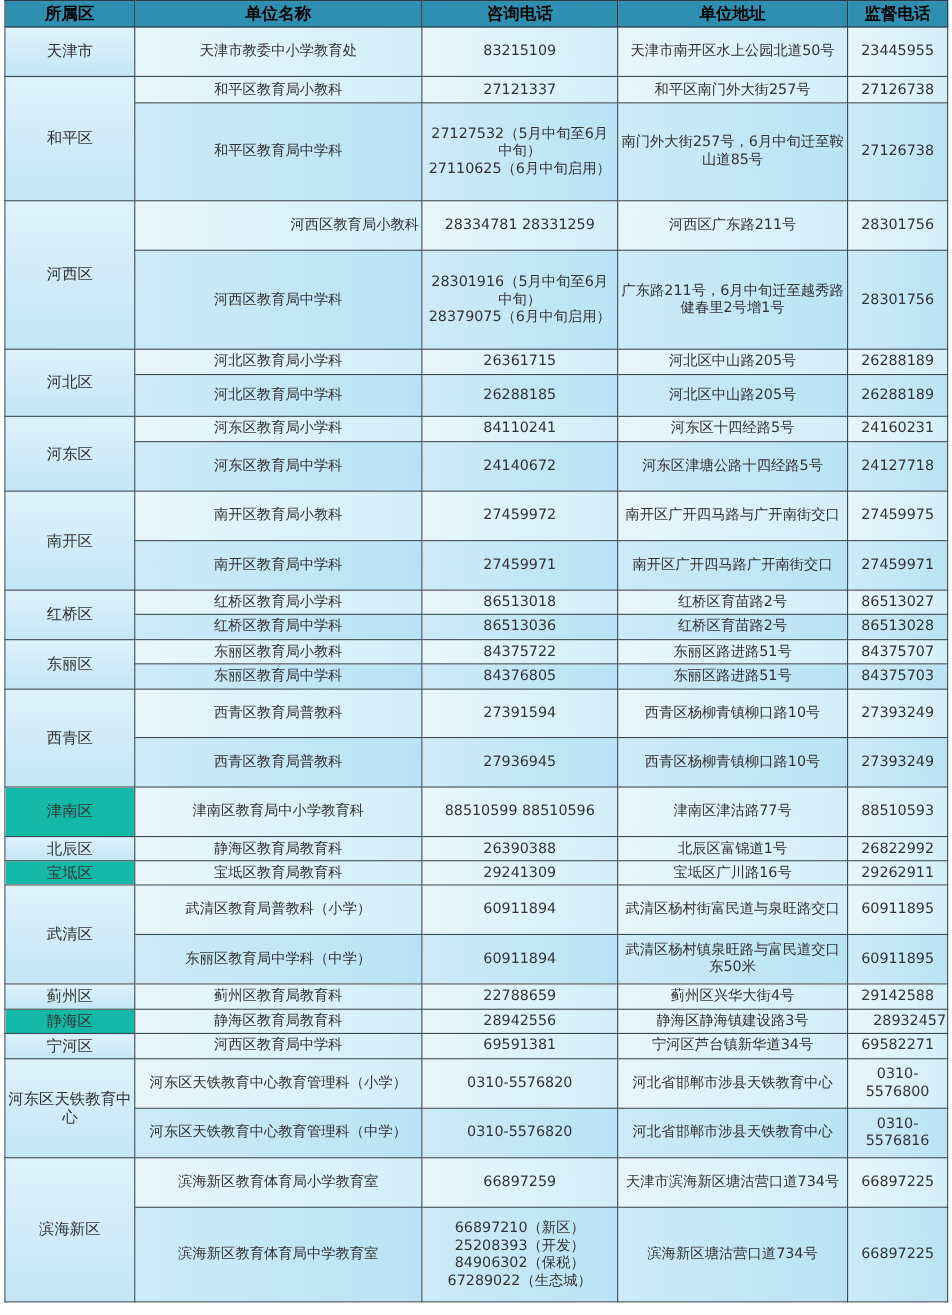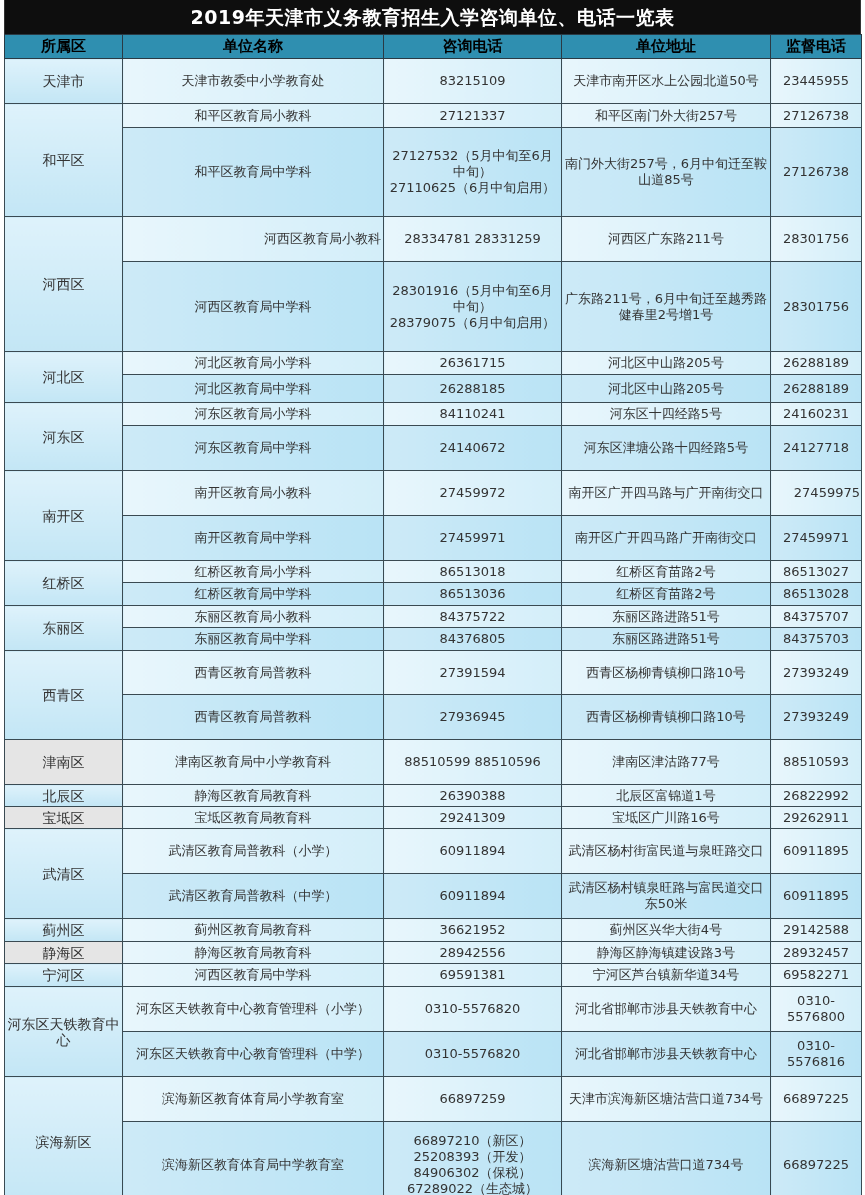--- a/index.html
+++ b/index.html
@@ -17,30 +17,29 @@
     background:#2f8fb0; color:#000000; font-weight:bold; font-size:15px;
     height:23px; border:1px solid #2a3a44; padding:0; text-align:center;
   }
   td {
     border:1px solid #3a4a52; color:#333333; font-size:13px; line-height:16px;
     text-align:center; padding:0 2px; vertical-align:middle; overflow:hidden;
     background:linear-gradient(90deg,#e8f6fc 0%,#d3eef9 100%);
   }
   tr.alt td.cell { background:linear-gradient(90deg,#cdeaf7 0%,#b9e3f5 100%); }
   td.district { background:linear-gradient(180deg,#def2fb 0%,#c3e6f5 100%); font-size:14px; }
-  td.district.dark { background:#e5e5e5; }
+  td.district.dark { background:#14b8a6; }
   td.unit { white-space:nowrap; }
   td.phone { white-space:normal; }
   td.supervise { font-size:13px; padding:0 1px; }
 </style>
 </head>
 <body>
 
 <div class="sheet">
-  <div class="title">2019年天津市义务教育招生入学咨询单位、电话一览表</div>
   <table>
     <colgroup>
         <col class="c1">
         <col class="c2">
         <col class="c3">
         <col class="c4">
         <col class="c5">
       </colgroup>
     <thead>
       <tr>
@@ -87,21 +86,21 @@
           <td class="cell address" style="white-space: pre-line;">广东路211号，6月中旬迁至越秀路健春里2号增1号</td>
           <td class="cell supervise" style="white-space: pre-line;">28301756</td>
         </tr>
         <tr style="height: 23px;">
           <td class="district" rowspan="2">河北区</td>
           <td class="cell unit" style="white-space: nowrap;">河北区教育局小学科</td>
           <td class="cell phone" style="white-space: pre-line;">26361715</td>
           <td class="cell address" style="white-space: pre-line;">河北区中山路205号</td>
           <td class="cell supervise" style="white-space: pre-line;">26288189</td>
         </tr>
-        <tr class="alt" style="height: 28px;">
+        <tr class="alt" style="height: 38px;">
           <td class="cell unit" style="white-space: nowrap;">河北区教育局中学科</td>
           <td class="cell phone" style="white-space: pre-line;">26288185</td>
           <td class="cell address" style="white-space: pre-line;">河北区中山路205号</td>
           <td class="cell supervise" style="white-space: pre-line;">26288189</td>
         </tr>
         <tr style="height: 23px;">
           <td class="district" rowspan="2">河东区</td>
           <td class="cell unit" style="white-space: nowrap; margin-left: 32px;">河东区教育局小学科</td>
           <td class="cell phone" style="white-space: pre-line;">84110241</td>
           <td class="cell address" style="white-space: pre-line;">河东区十四经路5号</td>
@@ -111,21 +110,21 @@
           <td class="cell unit" style="white-space: nowrap;">河东区教育局中学科</td>
           <td class="cell phone" style="white-space: pre-line;">24140672</td>
           <td class="cell address" style="white-space: pre-line;">河东区津塘公路十四经路5号</td>
           <td class="cell supervise" style="white-space: pre-line;">24127718</td>
         </tr>
         <tr style="height: 45px;">
           <td class="district" rowspan="2">南开区</td>
           <td class="cell unit" style="white-space: nowrap;">南开区教育局小教科</td>
           <td class="cell phone" style="white-space: pre-line;">27459972</td>
           <td class="cell address" style="white-space: pre-line;">南开区广开四马路与广开南街交口</td>
-          <td class="cell supervise" style="white-space: pre-line; text-align: right;">27459975</td>
+          <td class="cell supervise" style="white-space: pre-line;">27459975</td>
         </tr>
         <tr class="alt" style="height: 45px;">
           <td class="cell unit" style="white-space: nowrap;">南开区教育局中学科</td>
           <td class="cell phone" style="white-space: pre-line;">27459971</td>
           <td class="cell address" style="white-space: pre-line;">南开区广开四马路广开南街交口</td>
           <td class="cell supervise" style="white-space: pre-line;">27459971</td>
         </tr>
         <tr style="height: 22px;">
           <td class="district" rowspan="2">红桥区</td>
           <td class="cell unit" style="white-space: nowrap;">红桥区教育局小学科</td>
@@ -187,38 +186,38 @@
           <td class="cell supervise" style="white-space: pre-line;">29262911</td>
         </tr>
         <tr style="height: 45px;">
           <td class="district" rowspan="2">武清区</td>
           <td class="cell unit" style="white-space: nowrap;">武清区教育局普教科（小学）</td>
           <td class="cell phone" style="white-space: pre-line;">60911894</td>
           <td class="cell address" style="white-space: pre-line;">武清区杨村街富民道与泉旺路交口</td>
           <td class="cell supervise" style="white-space: pre-line;">60911895</td>
         </tr>
         <tr class="alt" style="height: 45px;">
-          <td class="cell unit" style="white-space: nowrap;">武清区教育局普教科（中学）</td>
+          <td class="cell unit" style="white-space: nowrap;">东丽区教育局中学科（中学）</td>
           <td class="cell phone" style="white-space: pre-line;">60911894</td>
           <td class="cell address" style="white-space: pre-line;">武清区杨村镇泉旺路与富民道交口东50米</td>
           <td class="cell supervise" style="white-space: pre-line;">60911895</td>
         </tr>
         <tr style="height: 23px;">
           <td class="district" rowspan="1">蓟州区</td>
           <td class="cell unit" style="white-space: nowrap;">蓟州区教育局教育科</td>
-          <td class="cell phone" style="white-space: pre-line;">36621952</td>
+          <td class="cell phone" style="white-space: pre-line;">22788659</td>
           <td class="cell address" style="white-space: pre-line;">蓟州区兴华大街4号</td>
           <td class="cell supervise" style="white-space: pre-line;">29142588</td>
         </tr>
         <tr style="height: 22px;">
           <td class="district dark" rowspan="1">静海区</td>
           <td class="cell unit" style="white-space: nowrap;">静海区教育局教育科</td>
           <td class="cell phone" style="white-space: pre-line;">28942556</td>
           <td class="cell address" style="white-space: pre-line;">静海区静海镇建设路3号</td>
-          <td class="cell supervise" style="white-space: pre-line;">28932457</td>
+          <td class="cell supervise" style="white-space: pre-line; text-align: right;">28932457</td>
         </tr>
         <tr style="height: 23px;">
           <td class="district" rowspan="1">宁河区</td>
           <td class="cell unit" style="white-space: nowrap;">河西区教育局中学科</td>
           <td class="cell phone" style="white-space: pre-line;">69591381</td>
           <td class="cell address" style="white-space: pre-line;">宁河区芦台镇新华道34号</td>
           <td class="cell supervise" style="white-space: pre-line;">69582271</td>
         </tr>
         <tr style="height: 45px;">
           <td class="district" rowspan="2">河东区天铁教育中心</td>

